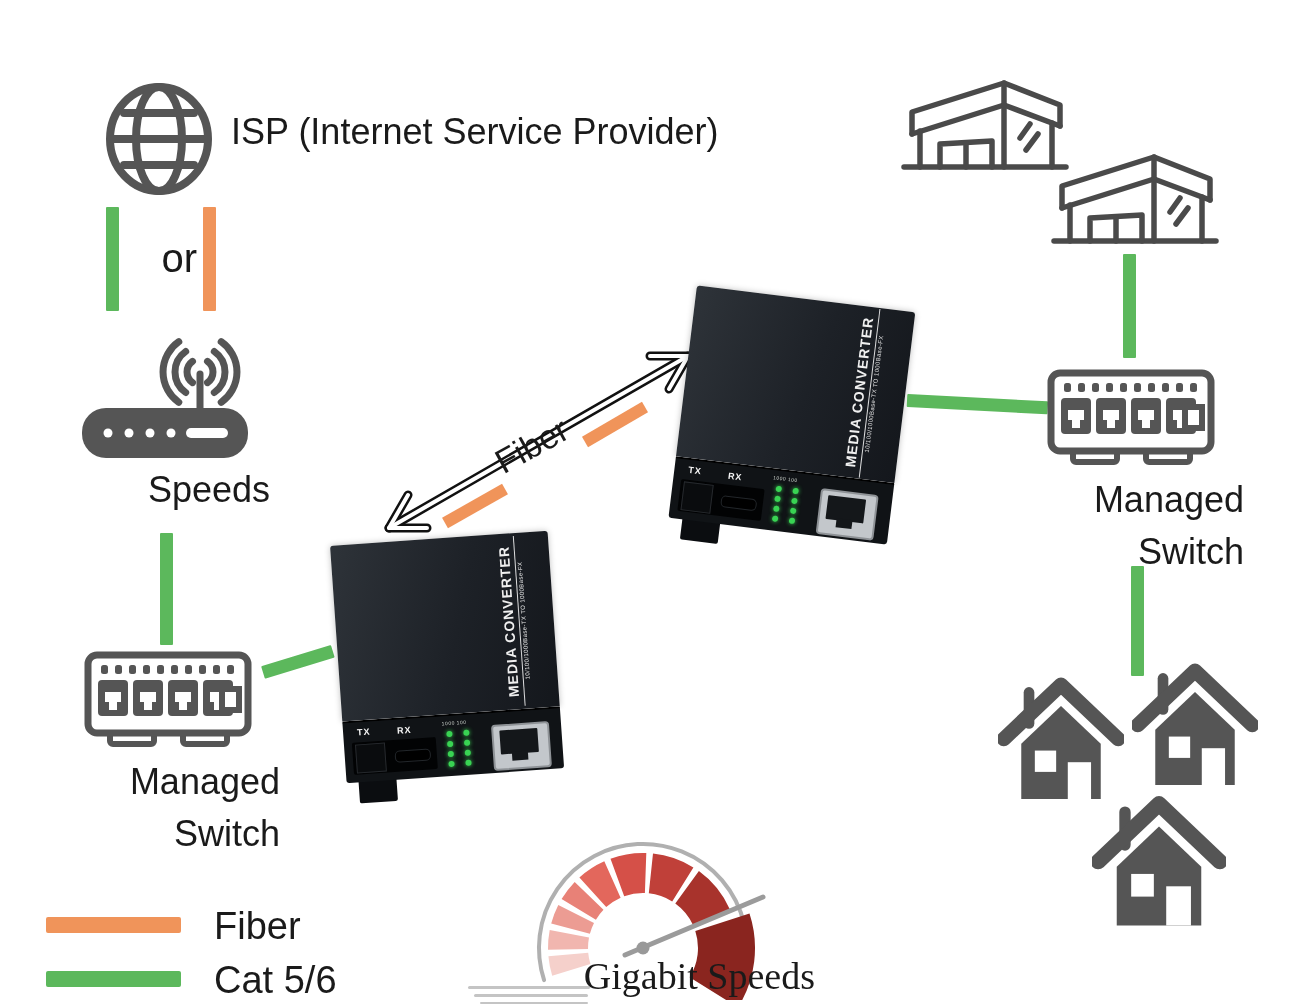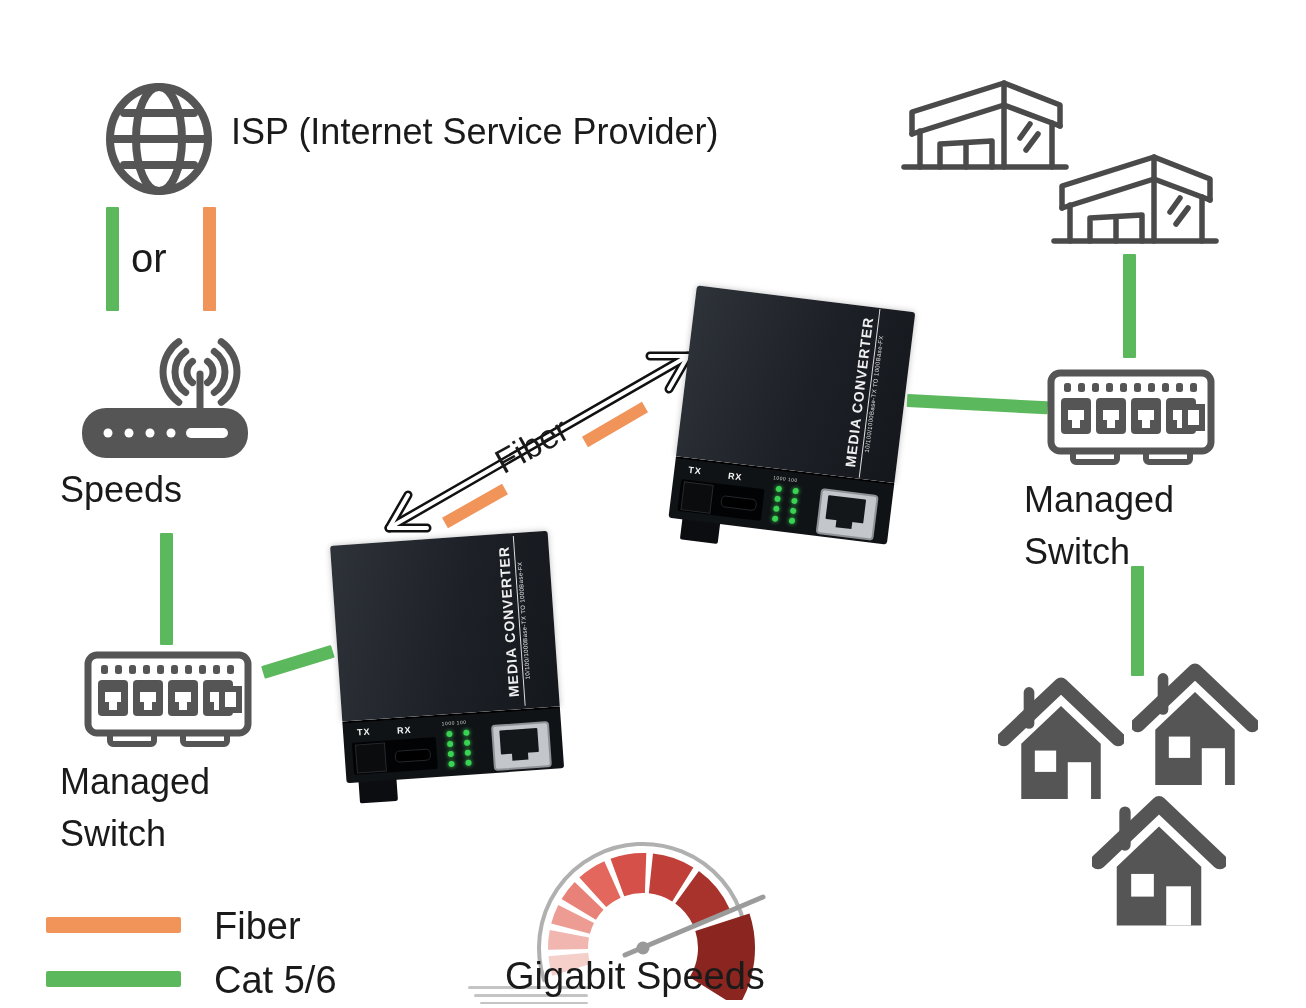--- a/index.html
+++ b/index.html
@@ -1,20 +1,20 @@
 <!DOCTYPE html>
 <html><head>
 <meta charset="utf-8">
 <style>
   html,body{margin:0;padding:0;background:#ffffff;}
   body{width:1306px;height:1008px;position:relative;overflow:hidden;
        font-family:"Liberation Sans", sans-serif;color:#1a1a1a;}
   .abs{position:absolute;}
   .lbl{position:absolute;color:#1a1a1a;font-size:36px;line-height:1.2;}
-  .lbl.center{text-align:left;}
+  .lbl.center{text-align:right;}
   .vline{position:absolute;width:13px;border-radius:1px;}
   .hline{position:absolute;height:13px;border-radius:1px;}
   .green{background:#5CB85C;}
   .orange{background:#F0945A;}
   
   .converter{position:absolute;}
   .conv-top{position:absolute;left:0;top:0;right:0;height:176px;
             background:linear-gradient(105deg,#2e3339 0%,#1d2127 55%,#14171c 100%);
             border-radius:3px 3px 0 0;box-shadow:0 0 6px rgba(0,0,0,.25);}
   .conv-label{position:absolute;width:170px;text-align:center;transform:rotate(-90deg);}
@@ -300,13 +300,13 @@
   <path d="M110.5,28.7 A95,95 0 0 1 146.3,23.1 L144.9,63.0 A55,55 0 0 0 124.2,66.3 Z" fill="#D55048"></path>
   <path d="M153.0,23.5 A95,95 0 0 1 193.4,37.4 L172.2,71.4 A55,55 0 0 0 148.8,63.3 Z" fill="#C04039"></path>
   <path d="M198.9,41.1 A95,95 0 0 1 229.8,79.3 L193.3,95.6 A55,55 0 0 0 175.3,73.5 Z" fill="#A8332C"></path>
   <path d="M249.5,83.4 A112,112 0 0 1 238.0,177.4 L189.6,147.2 A55,55 0 0 0 195.3,101.0 Z" fill="#8A251F"></path>
   <line x1="125" y1="125" x2="263" y2="67" stroke="#9B9B9B" stroke-width="5" stroke-linecap="round"></line>
   <circle cx="143" cy="118" r="6.5" fill="#999999"></circle>
 </svg>
 <div class="speedline" style="left:468px;top:986px;width:122px;"></div>
 <div class="speedline" style="left:474px;top:994px;width:114px;"></div>
 <div class="speedline" style="left:480px;top:1002px;width:108px;height:2px;"></div>
-<div class="lbl center" style="left:505px;top:954px;width:310px;font-size:38px;">Gigabit Speeds</div>
+<div class="lbl center" style="left:505px;top:954px;width:310px;font-size:38px;font-family:Liberation Serif, serif;">Gigabit Speeds</div>
 
 </body></html>

